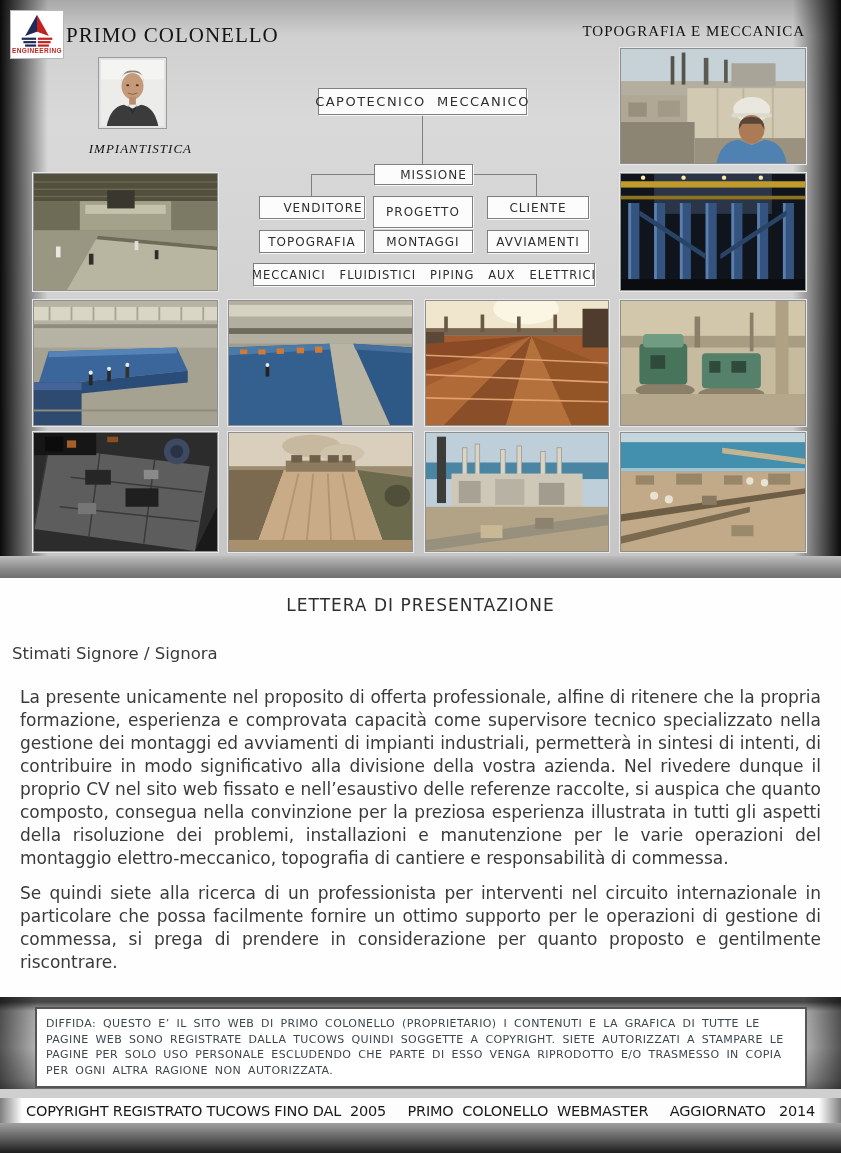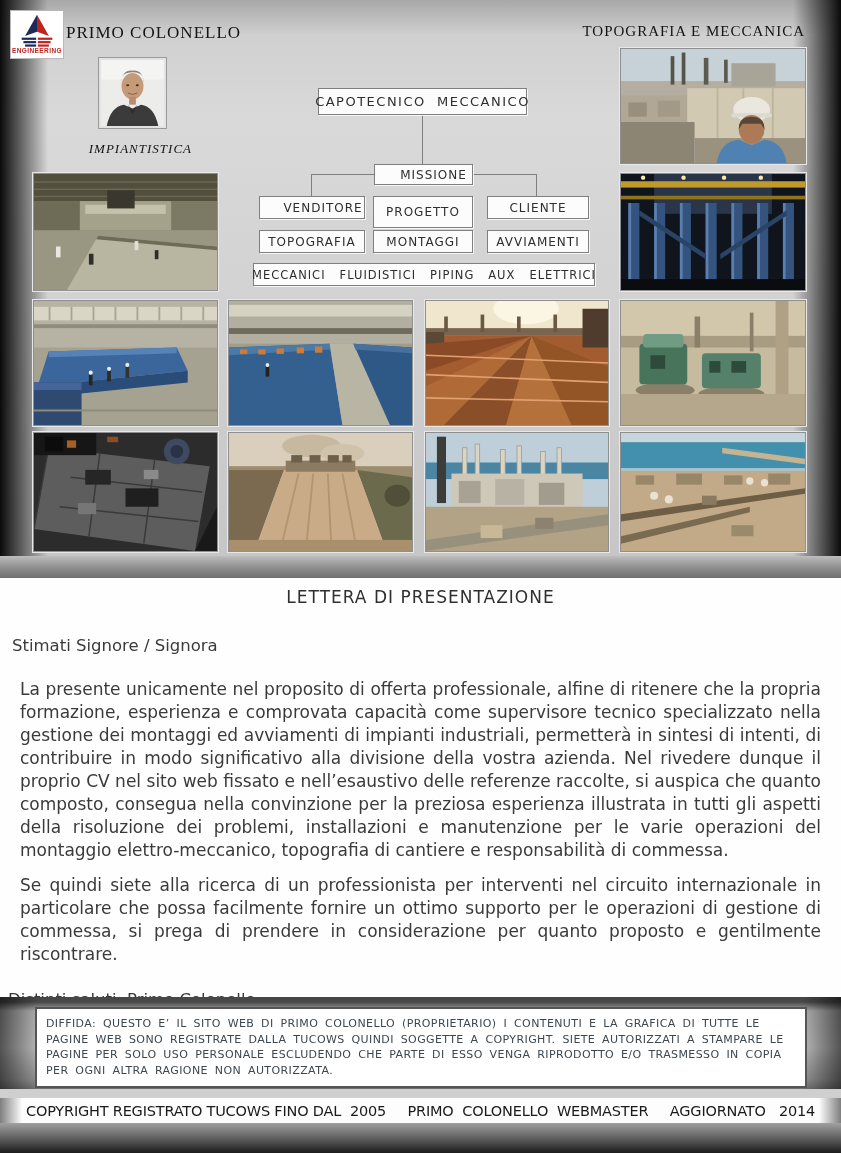--- a/index.html
+++ b/index.html
@@ -4,21 +4,21 @@
 <style>
   html,body{margin:0;padding:0;background:#000;}
   .page{position:relative;width:841px;height:1153px;margin:0 auto;overflow:hidden;
         font-family:"DejaVu Sans",sans-serif;background:#cfcfcf;}
   
   .top-section{position:absolute;left:0;top:0;width:841px;height:556px;
     background:
       linear-gradient(90deg,#0a0a0a 0,rgba(10,10,10,0) 48px,rgba(10,10,10,0) 793px,#0a0a0a 841px),
       linear-gradient(180deg,#a8a8a8 0,#d0d0d0 35px,#d9d9d9 120px,#d2d2d2 300px,#c6c6c6 556px);}
   .serif{font-family:"Liberation Serif",serif;color:#141414;}
-  .title-left{position:absolute;left:66px;top:23px;font-size:17px;letter-spacing:1px;}
+  .title-left{position:absolute;left:66px;top:23px;font-size:21px;letter-spacing:1px;}
   .title-right{position:absolute;right:36px;top:23px;font-size:15px;letter-spacing:1px;}
   .label-impiantistica{position:absolute;left:60px;top:141px;width:132px;text-align:right;
     font-size:13px;letter-spacing:1px;font-style:italic;}
   
   .logo{position:absolute;left:10px;top:10px;width:54px;height:49px;background:#fff;
     border:1px solid #b8b8b8;box-sizing:border-box;text-align:center;}
   .logo svg{display:block;margin:2px auto 0;}
   .logo-text{display:block;font-size:6.5px;font-weight:bold;color:#c0241f;
     letter-spacing:0.4px;font-family:"Liberation Sans",sans-serif;white-space:pre;}
   
@@ -53,21 +53,21 @@
   .p-r2c{left:425px;top:300px;width:184px;height:126px;}
   .p-r2d{left:620px;top:300px;width:186px;height:126px;}
   .p-r3a{left:33px;top:432px;width:185px;height:120px;}
   .p-r3b{left:228px;top:432px;width:185px;height:120px;}
   .p-r3c{left:425px;top:432px;width:184px;height:120px;}
   .p-r3d{left:620px;top:432px;width:186px;height:120px;}
   
   .divider-band{position:absolute;left:0;top:556px;width:841px;height:22px;
     background:linear-gradient(180deg,#bdbdbd 0,#8d8d8d 55%,#6f6f6f 100%);}
   .letter{position:absolute;left:0;top:578px;width:841px;height:419px;background:#fefefe;
-    box-sizing:border-box;padding:8px 8px 0;color:#3a3a3a;}
+    box-sizing:border-box;padding:16px 8px 0;color:#3a3a3a;}
   .letter-heading{text-align:center;font-size:17px;letter-spacing:1px;color:#2f2f2f;margin-top:1px;}
   .salutation{font-size:16.5px;margin-top:29px;padding-left:4px;}
   .letter p.body{font-size:17px;line-height:23px;text-align:justify;margin:12px;}
   .letter p.p1{margin-top:23px;}
   .closing{font-size:16.5px;margin-top:24px;}
   .lower-band{position:absolute;left:0;top:997px;width:841px;height:92px;
     background:
       linear-gradient(90deg,rgba(0,0,0,.55) 0,rgba(0,0,0,0) 38px,rgba(0,0,0,0) 803px,rgba(0,0,0,.55) 841px),
       linear-gradient(180deg,#474747 0,#474747 5px,#adadad 14px,#b8b8b8 55%,#8f8f8f 90%,#707070 100%);}
   .diffida{position:absolute;left:35px;top:10px;width:772px;box-sizing:border-box;

